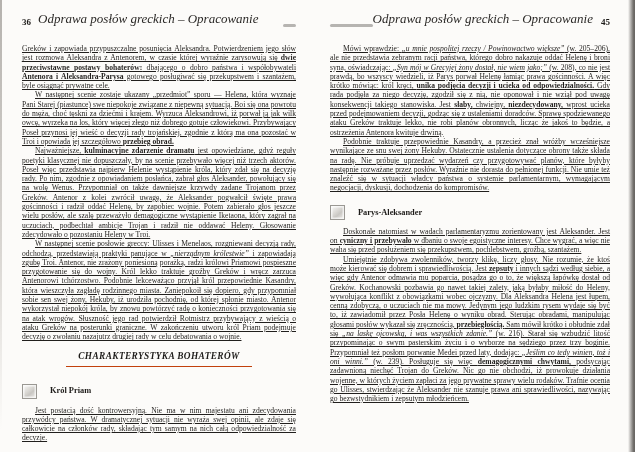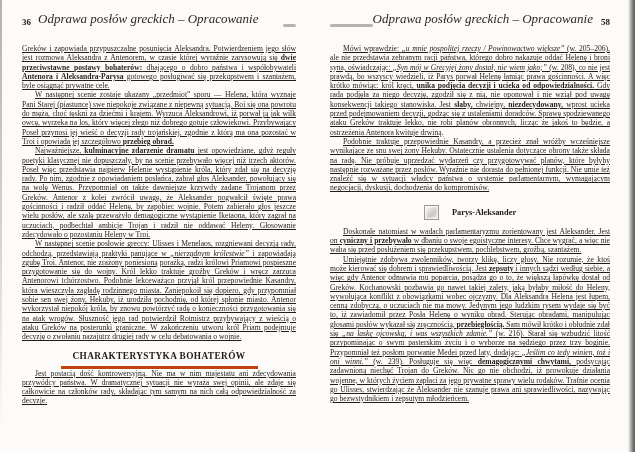--- a/index.html
+++ b/index.html
@@ -26,22 +26,22 @@
   .hd-right .rtitle{margin-left:auto;}
   .hd-right .pnum{margin-left:8px;}
   .pbody{margin-top:17px;font-size:7.6px;line-height:9.3px;
     text-align:justify;color:#211f1d;}
   .pbody p{margin:0;text-indent:13px;text-decoration:underline;}
   .pbody p.cont{text-indent:0;}
   .b{font-weight:bold;}
   .i{font-style:italic;}
   h2.section{font-size:9.3px;line-height:11px;font-weight:bold;letter-spacing:.4px;
     text-align:center;width:fit-content;margin:9px auto 0;
-    padding:0 12px 4px;border-bottom:3px solid #c2410c;color:#1d1b19;}
-  .subhead{display:flex;align-items:center;text-indent:0;justify-content:center;}
+    padding:0 12px 4px;border-bottom:1px solid #c2410c;color:#1d1b19;font-style:italic;}
+  .subhead{display:flex;align-items:center;text-indent:0;}
   .page-left .subhead{margin:17px 0 7px;}
   .page-right .subhead{margin:12px 0 7px;}
   .orn{width:13px;height:13px;flex:0 0 auto;border:1px solid #9a9893;
     background:linear-gradient(140deg,#f4f3f1 10%,#d8d6d2 45%,#c9c7c3 62%,#eceae7 95%);
     box-shadow:inset 0 0 0 1.5px rgba(255,255,255,.65);}
   .st{font-weight:bold;font-size:8.4px;margin-left:13px;color:#1d1b19;}
 </style>
 </head>
 <body>
 
@@ -54,29 +54,33 @@
       <span class="pnum">36</span>
       <span class="rtitle">Odprawa posłów greckich – Opracowanie</span>
       <span class="hrule"></span>
     </div>
     <div class="pbody">
       <p class="cont"><span>Greków i zapowiada przypuszczalne posunięcia Aleksandra. Potwierdzeniem jego słów jest rozmowa Aleksandra z Antenorem, w czasie której wyraźnie zarysowują się </span><span class="b">dwie przeciwstawne postawy bohaterów:</span><span> dbającego o dobro państwa i współobywateli </span><span class="b">Antenora i Aleksandra-Parysa</span><span> gotowego posługiwać się przekupstwem i szantażem, byle osiągnąć prywatne cele.</span></p>
       <p><span>W następnej scenie zostaje ukazany „przedmiot” sporu — Helena, która wyznaje Pani Starej (piastunce) swe niepokoje związane z niepewną sytuacją. Boi się ona powrotu do męża, choć tęskni za dziećmi i krajem. Wyrzuca Aleksandrowi, iż porwał ją jak wilk owcę, wyrzeka na los, który więcej złego niż dobrego gotuje człowiekowi. Przybywający Poseł przynosi jej wieść o decyzji rady trojańskiej, zgodnie z którą ma ona pozostać w Troi i opowiada jej szczegółowo </span><span class="b">przebieg obrad.</span></p>
       <p><span>Najważniejsze, </span><span class="b">kulminacyjne zdarzenie dramatu</span><span> jest opowiedziane, gdyż reguły poetyki klasycznej nie dopuszczały, by na scenie przebywało więcej niż trzech aktorów. Poseł więc przedstawia najpierw Helenie wystąpienie króla, który zdał się na decyzję rady. Po nim, zgodnie z opowiadaniem posłańca, zabrał głos Aleksander, powołujący się na wolę Wenus. Przypomniał on także dawniejsze krzywdy zadane Trojanom przez Greków. Antenor z kolei zwrócił uwagę, że Aleksander pogwałcił święte prawa gościnności i radził oddać Helenę, by zapobiec wojnie. Potem zabierało głos jeszcze wielu posłów, ale szalę przeważyło demagogiczne wystąpienie Iketaona, który zagrał na uczuciach, podbechtał ambicje Trojan i radził nie oddawać Heleny. Głosowanie zdecydowało o pozostaniu Heleny w Troi.</span></p>
       <p><span>W następnej scenie posłowie greccy: Ulisses i Menelaos, rozgniewani decyzją rady, odchodzą, przedstawiają praktyki panujące w </span><span class="i">„nierządnym królestwie”</span><span> i zapowiadają zgubę Troi. Antenor, nie zrażony poniesioną porażką, radzi królowi Priamowi pospieszne przygotowanie się do wojny. Król lekko traktuje groźby Greków i wręcz zarzuca Antenorowi tchórzostwo. Podobnie lekceważąco przyjął król przepowiednie Kasandry, która wieszczyła zagładę rodzinnego miasta. Zaniepokoił się dopiero, gdy przypomniał sobie sen swej żony, Hekuby, iż urodziła pochodnię, od której spłonie miasto. Antenor wykorzystał niepokój króla, by znowu powtórzyć radę o konieczności przygotowania się na atak wrogów. Słuszność jego rad potwierdził Rotmistrz przybywający z wieścią o ataku Greków na posterunki graniczne. W zakończeniu utworu król Priam podejmuje decyzję o zwołaniu nazajutrz drugiej rady w celu debatowania o wojnie.</span></p>
       <h2 class="section">CHARAKTERYSTYKA BOHATERÓW</h2>
+      <div class="subhead">
+        <span class="orn"></span>
+        <span class="st">Król Priam</span>
+      </div>
       <p><span>Jest postacią dość kontrowersyjną. Nie ma w nim majestatu ani zdecydowania przywódcy państwa. W dramatycznej sytuacji nie wyraża swej opinii, ale zdaje się całkowicie na członków rady, składając tym samym na nich całą odpowiedzialność za decyzje.</span></p>
     </div>
   </div>
 
   <div class="page page-right">
     <div class="hd hd-right">
       <span class="hrule"></span>
       <span class="rtitle">Odprawa posłów greckich – Opracowanie</span>
-      <span class="pnum">58</span>
+      <span class="pnum">45</span>
     </div>
     <div class="pbody">
       <p><span>Mówi wprawdzie: </span><span class="i">„u mnie pospolitej rzeczy / Powinowactwo większe”</span><span> (w. 205–206), ale nie przedstawia zebranym racji państwa, którego dobro nakazuje oddać Helenę i broni syna, oświadczając: </span><span class="i">„Syn mój w Grecyjej żony dostał, nie wiem jako;”</span><span> (w. 208), co nie jest prawdą, bo wszyscy wiedzieli, iż Parys porwał Helenę łamiąc prawa gościnności. A więc krótko mówiąc: król kręci, </span><span class="b">unika podjęcia decyzji i ucieka od odpowiedzialności.</span><span> Gdy rada podjęła za niego decyzję, zgodził się z nią, nie oponował i nie wziął pod uwagę konsekwencji takiego stanowiska. Jest </span><span class="b">słaby,</span><span> chwiejny, </span><span class="b">niezdecydowany,</span><span> wprost ucieka przed podejmowaniem decyzji, godząc się z ustaleniami doradców. Sprawę spodziewanego ataku Greków traktuje lekko, nie robi planów obronnych, licząc że jakoś to będzie, a ostrzeżenia Antenora kwituje drwiną.</span></p>
       <p><span>Podobnie traktuje przepowiednie Kasandry, a przecież znał wróżby wcześniejsze wynikające ze snu swej żony Hekuby. Ostatecznie ustalenia dotyczące obrony także składa na radę. Nie próbuje uprzedzać wydarzeń czy przygotowywać planów, które byłyby następnie rozważane przez posłów. Wyraźnie nie dorasta do pełnionej funkcji. Nie umie też znaleźć się w sytuacji władcy państwa o systemie parlamentarnym, wymagającym negocjacji, dyskusji, dochodzenia do kompromisów.</span></p>
       <div class="subhead">
         <span class="orn"></span>
         <span class="st">Parys-Aleksander</span>
       </div>
       <p><span>Doskonale natomiast w wadach parlamentaryzmu zorientowany jest Aleksander. Jest on </span><span class="b">cyniczny i przebywało</span><span> w dbaniu o swoje egoistyczne interesy. Chce wygrać, a więc nie waha się przed posłużeniem się przekupstwem, pochlebstwem, groźbą, szantażem.</span></p>
       <p><span>Umiejętnie zdobywa zwolenników, tworzy klikę, liczy głosy. Nie rozumie, że ktoś może kierować się dobrem i sprawiedliwością. Jest </span><span class="b">zepsuty</span><span> i innych sądzi według siebie, a więc gdy Antenor odmawia mu poparcia, posądza go o to, że większą łapówkę dostał od Greków. Kochanowski pozbawia go nawet takiej zalety, jaką byłaby miłość do Heleny, wywołująca konflikt z obowiązkami wobec ojczyzny. Dla Aleksandra Helena jest łupem, cenną zdobyczą, o uczuciach nie ma mowy. Jedynym jego ludzkim rysem wydaje się być to, iż zawiadomił przez Posła Helenę o wyniku obrad. Sterując obradami, manipulując głosami posłów wykazał się zręcznością, </span><span class="b">przebiegłością.</span><span> Sam mówił krótko i obłudnie zdał się </span><span class="i">„na laskę ojcowską, i was wszystkich zdanie.”</span><span> (w. 216). Starał się wzbudzić litość przypominając o swym pasterskim życiu i o wyborze na sędziego przez trzy boginie. Przypomniał też posłom porwanie Medei przed laty, dodając: </span><span class="i">„Jeślim co tedy winien, toż i oni winni.”</span><span> (w. 239). Posługuje się więc </span><span class="b">demagogicznymi chwytami,</span><span> podsycając zadawnioną niechęć Trojan do Greków. Nic go nie obchodzi, iż prowokuje działania wojenne, w których życiem zapłaci za jego prywatne sprawy wielu rodaków. Trafnie ocenia go Ulisses, stwierdzając że Aleksander nie szanuje prawa ani sprawiedliwości, nazywając go bezwstydnikiem i zepsutym młodzieńcem.</span></p>

